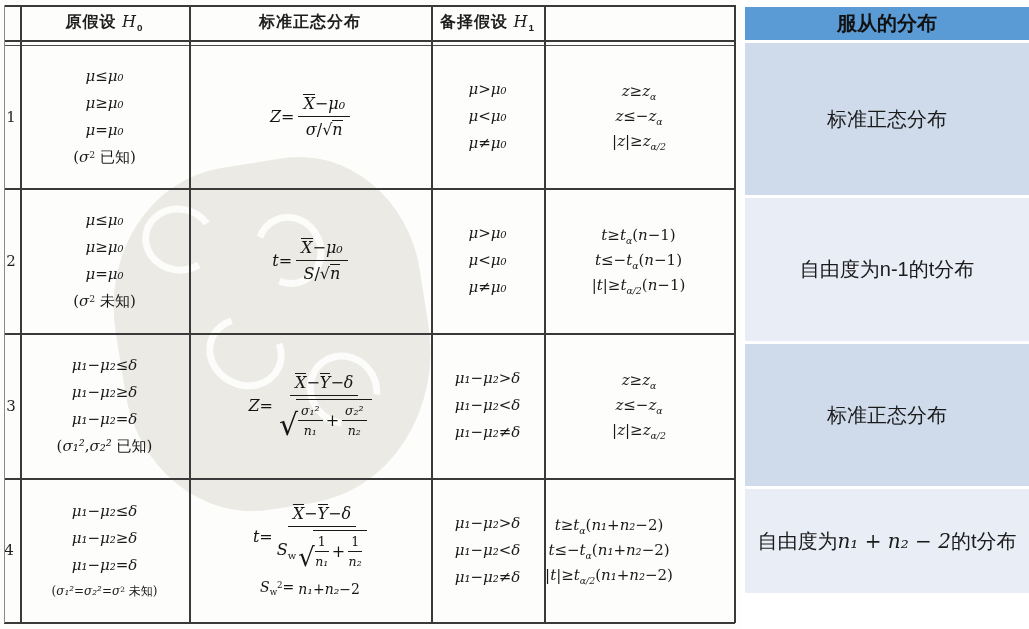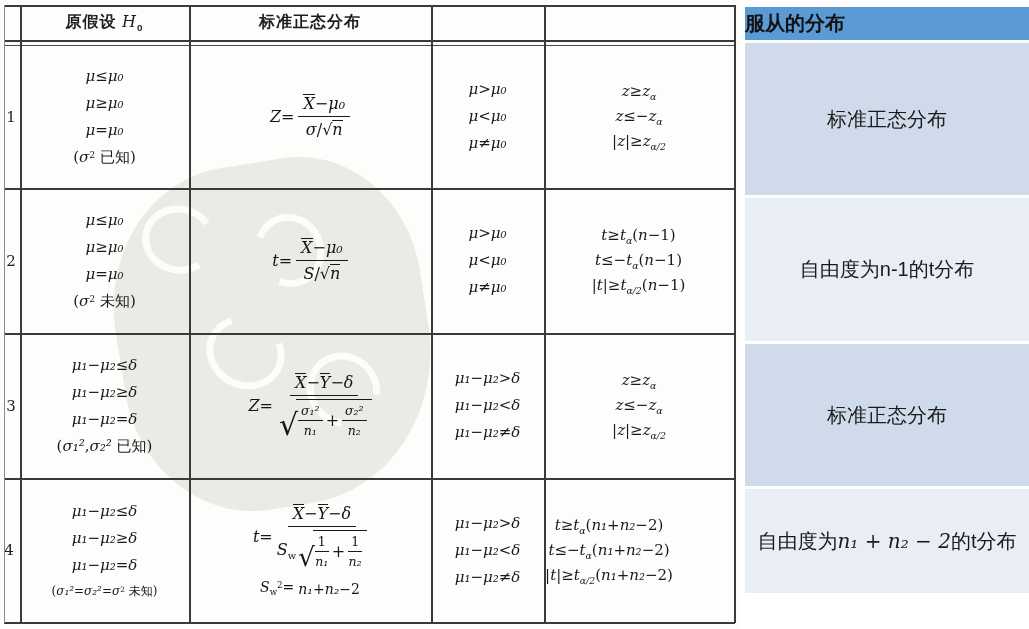--- a/index.html
+++ b/index.html
@@ -46,21 +46,21 @@
              background:rgba(213,207,196,0.42);border-radius:42% 38% 46% 40%;
              transform:rotate(-9deg);z-index:1;}
   .wm-stroke{position:absolute;border:7px solid rgba(255,255,255,0.85);border-radius:50%;}
   .wm1{left:40px;top:30px;width:60px;height:54px;border-right-color:transparent;transform:rotate(20deg);}
   .wm2{left:150px;top:55px;width:55px;height:60px;border-left-color:transparent;transform:rotate(-15deg);}
   .wm3{left:85px;top:150px;width:66px;height:58px;border-top-color:transparent;transform:rotate(35deg);}
   .wm4{left:180px;top:200px;width:58px;height:62px;border-bottom-color:transparent;transform:rotate(-30deg);}
   
   #distcol{position:absolute;left:745px;top:0;width:284px;height:629px;background:#fff;}
   .dist-header{position:absolute;left:0;top:7px;width:284px;height:33px;
-               display:flex;align-items:center;justify-content:flex-start;
+               display:flex;align-items:center;justify-content:center;
                font-size:20px;font-weight:bold;color:#111;}
   .dist-cell{position:absolute;left:0;width:284px;display:flex;align-items:center;
              justify-content:center;font-size:20px;color:#1b1b1b;text-align:center;}
 </style>
 </head>
 <body>
 
 <div id="stage">
 
   <div id="scan">
@@ -84,20 +84,23 @@
     <div class="vline" style="left:189px"></div>
     <div class="vline" style="left:431px"></div>
     <div class="vline" style="left:544px"></div>
     <div class="vline" style="left:734px"></div>
 
     <div class="cell hcell" style="left:20px;top:5px;width:169px;height:35px">
       <span>原假设 <i class="mi">H</i><sub>0</sub></span>
     </div>
     <div class="cell hcell" style="left:189px;top:5px;width:242px;height:35px">
       <span>标准正态分布</span>
+    </div>
+    <div class="cell hcell" style="left:431px;top:5px;width:113px;height:35px">
+      <span>备择假设 <i class="mi">H</i><sub>1</sub></span>
     </div>
 
     <div class="cell rowno" style="left:2px;top:45px;width:18px;height:143px">
         <span>1</span>
       </div>
     <div class="cell rowno" style="left:2px;top:188px;width:18px;height:145px">
         <span>2</span>
       </div>
     <div class="cell rowno" style="left:2px;top:333px;width:18px;height:145px">
         <span>3</span>

